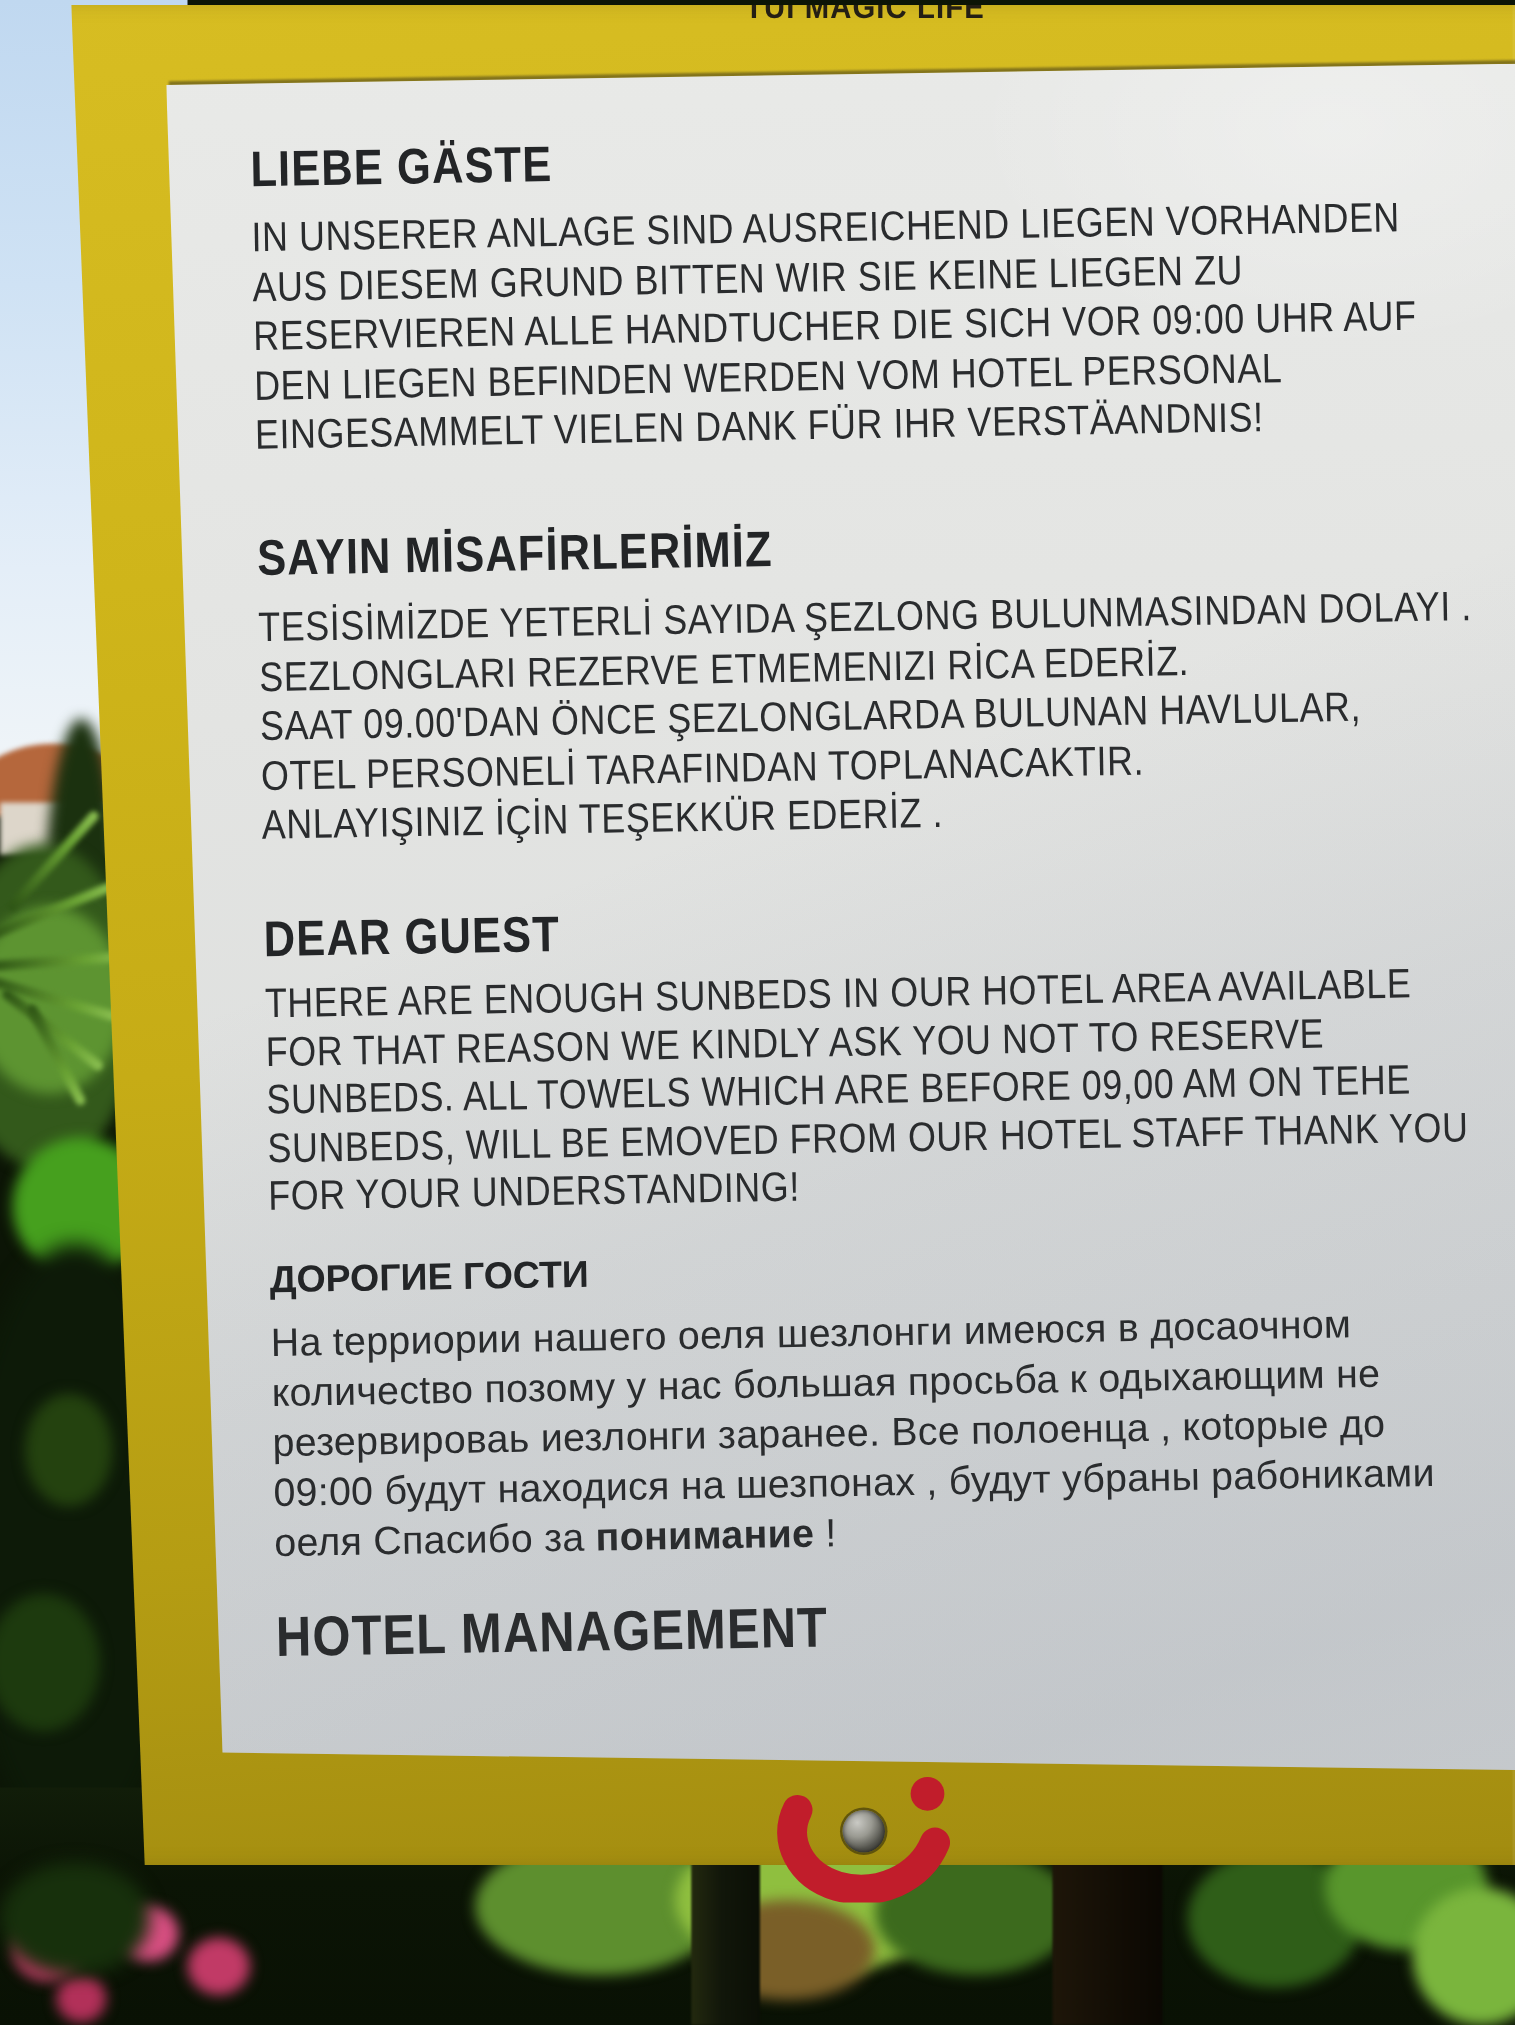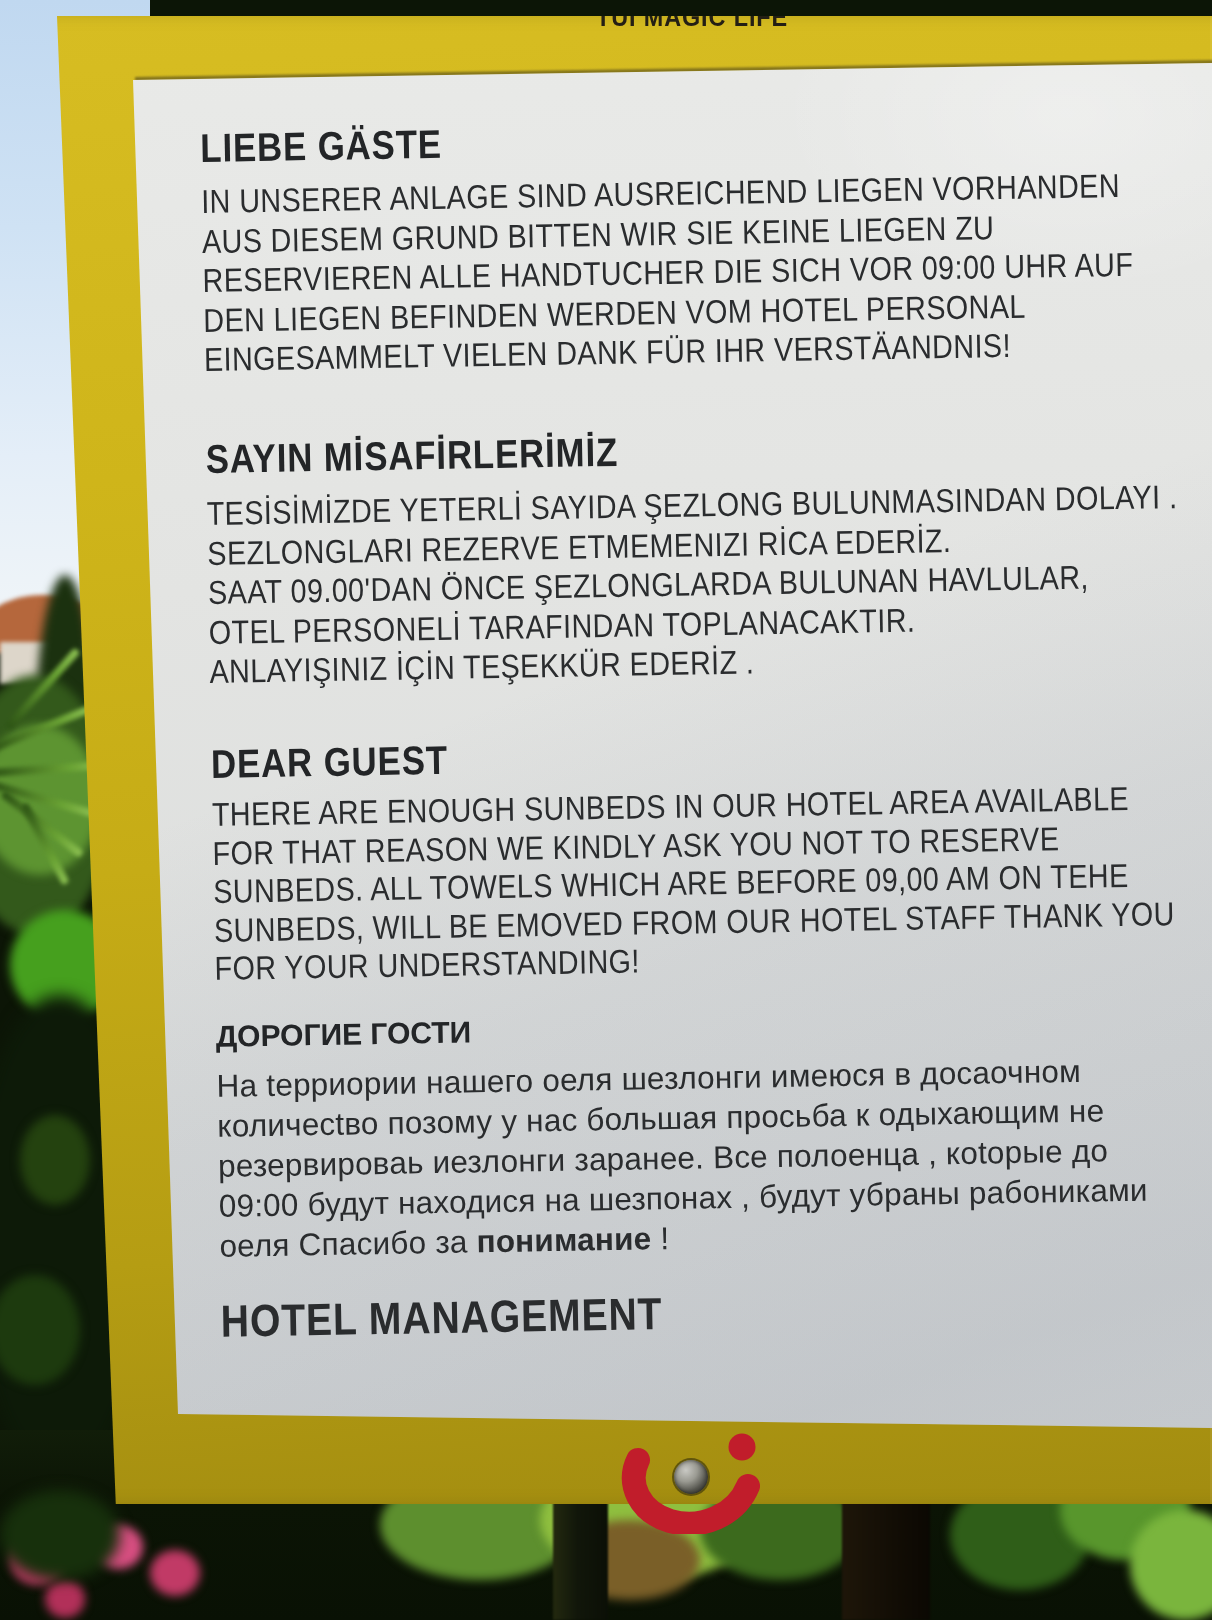--- a/index.html
+++ b/index.html
@@ -14,21 +14,21 @@
   .wall{position:absolute;left:0;top:642px;width:115px;height:42px;background:#ddd6ca;filter:blur(2px);}
   .roof{position:absolute;left:-30px;top:595px;width:145px;height:58px;background:#b5673c;
         border-radius:50% 50% 4px 4px / 90% 90% 4px 4px;filter:blur(2px);}
   .frond{position:absolute;height:8px;border-radius:5px;filter:blur(2px);
          background:linear-gradient(90deg,#2c5214,#6aa334 70%,#8cc052);}
   .fol-bottom{position:absolute;left:0;top:1430px;width:1212px;height:190px;
        background:linear-gradient(180deg,#111d09 0%,#0b1405 40%,#091104 100%);}
   .post{position:absolute;filter:blur(1px);}
 
   
-  .signboard{position:absolute;left:0;top:16px;width:1212px;height:1488px;
+  .signboard{position:absolute;left:0;top:4px;width:1212px;height:1488px;
        clip-path:polygon(57px 0px,1212px 0px,1212px 1543px,117px 1519px);
        background:linear-gradient(176deg,#d7bd22 0%,#cfb51a 30%,#c6ac16 55%,#b59d13 80%,#a28c10 100%);
        box-shadow:inset 18px 0 22px -12px rgba(70,58,4,0.65), inset -2px 0 0 rgba(255,255,255,0.08);}
   .brand{position:absolute;left:572px;top:-14px;width:240px;text-align:center;
        font-size:26px;font-weight:700;letter-spacing:1px;color:#241f14;
        transform:scaleX(0.9);transform-origin:50% 0;white-space:nowrap;}
   .seam{position:absolute;left:135px;top:61px;width:1080px;height:4px;
        background:rgba(45,42,22,0.5);transform:rotate(-0.9deg);transform-origin:0 0;filter:blur(1px);}
   .paper{position:absolute;left:0;top:0;width:1212px;height:1620px;
        clip-path:polygon(133px 64px,1212px 47px,1212px 1412px,178px 1398px);

